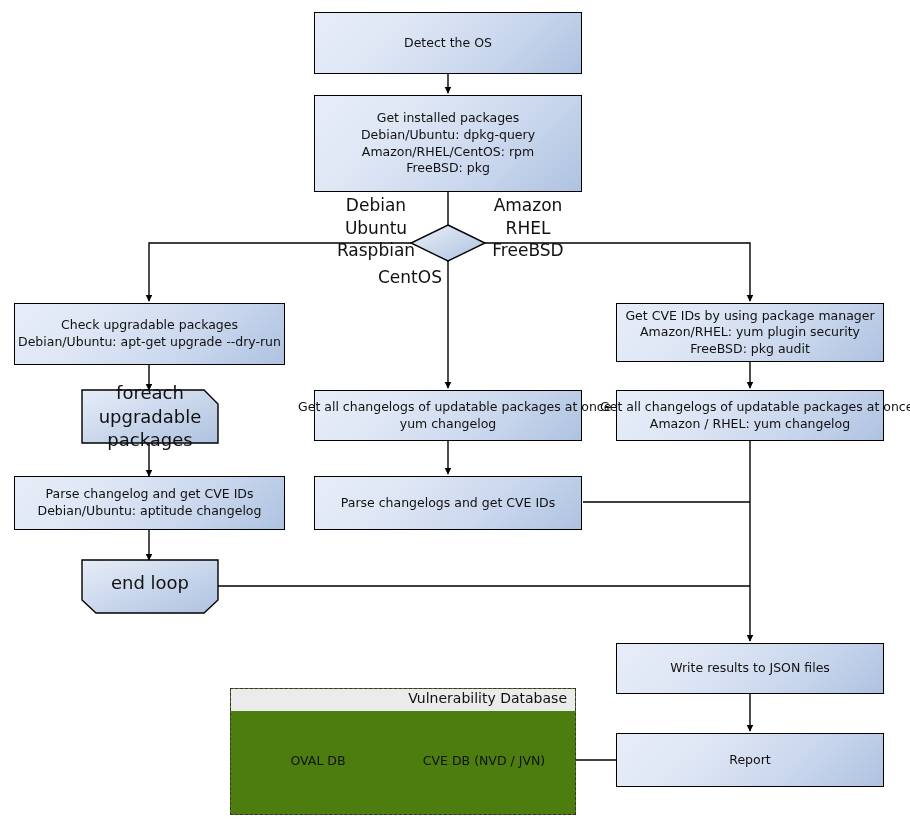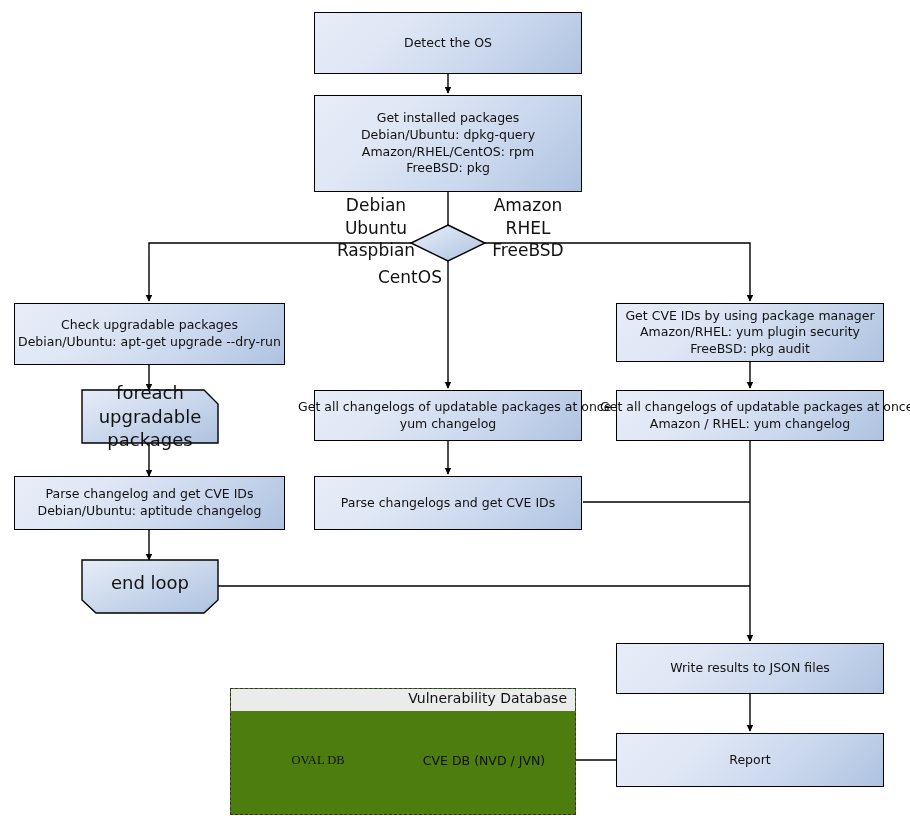--- a/index.html
+++ b/index.html
@@ -277,21 +277,21 @@
     <div class="txt">
       <div>Report</div>
     </div>
   </div>
 
   <div class="group-box" style="left:230px; top:688px; width:346px; height:127px;">
     <div class="group-head"></div>
     <div class="group-title">Vulnerability Database</div>
   </div>
 
-  <div class="cyl-label" style="left:253px; top:753px; width:130px;font-family:Liberation Serif, serif;">
+  <div class="cyl-label" style="left:253px; top:753px; width:130px;">
     <span>OVAL DB</span>
   </div>
 
   <div class="cyl-label" style="left:413px; top:753px; width:142px;">
     <span>CVE DB (NVD / JVN)</span>
   </div>
 
 </div>
 
 </body></html>

